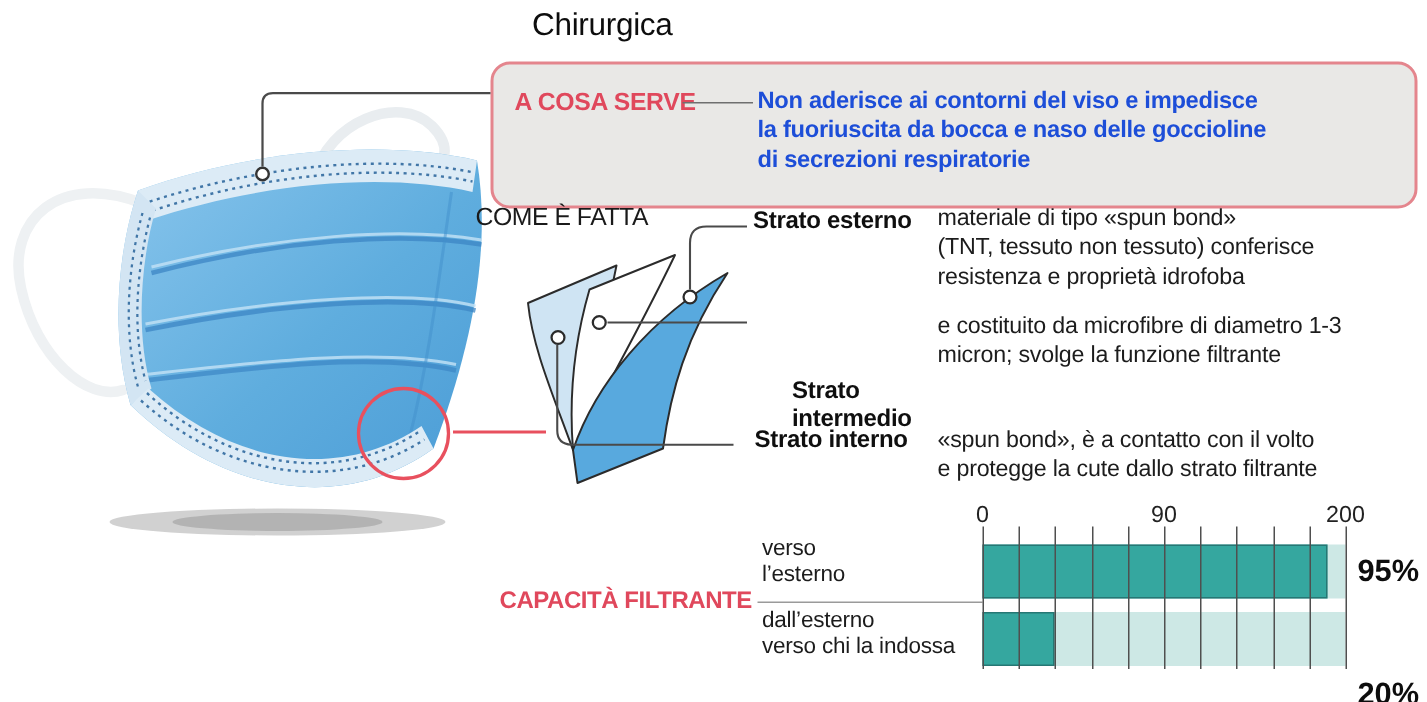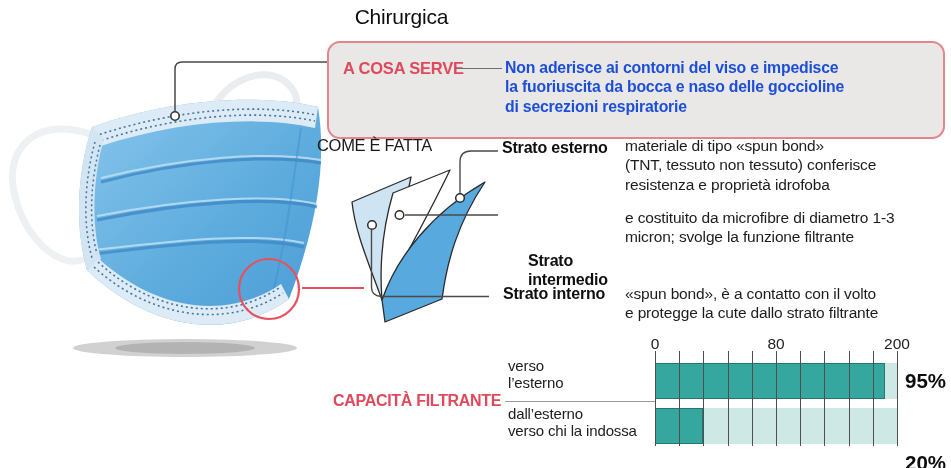--- a/index.html
+++ b/index.html
@@ -152,21 +152,21 @@
   </div>
   <div class="abs layer-desc" style="left:625px; top:284px;">
     <div>«spun bond», è a contatto con il volto</div>
     <div>e protegge la cute dallo strato filtrante</div>
   </div>
 
   <div class="abs cap-label">CAPACITÀ FILTRANTE</div>
 
   <div class="abs chart">
     <span class="tick" style="left:150px;">0</span>
-    <span class="tick" style="left:271px;">80</span>
+    <span class="tick" style="left:271px;">90</span>
     <span class="tick" style="left:392px;">200</span>
 
     <div class="row-label" style="top:28px;">
       <div>verso</div>
       <div>l’esterno</div>
     </div>
     <div class="bar-track" style="top: 33px; background: rgb(205, 232, 229);">
       <div class="bar-fill" style="width: 229.9px; background: rgb(53, 167, 159);"></div>
     </div>
 

